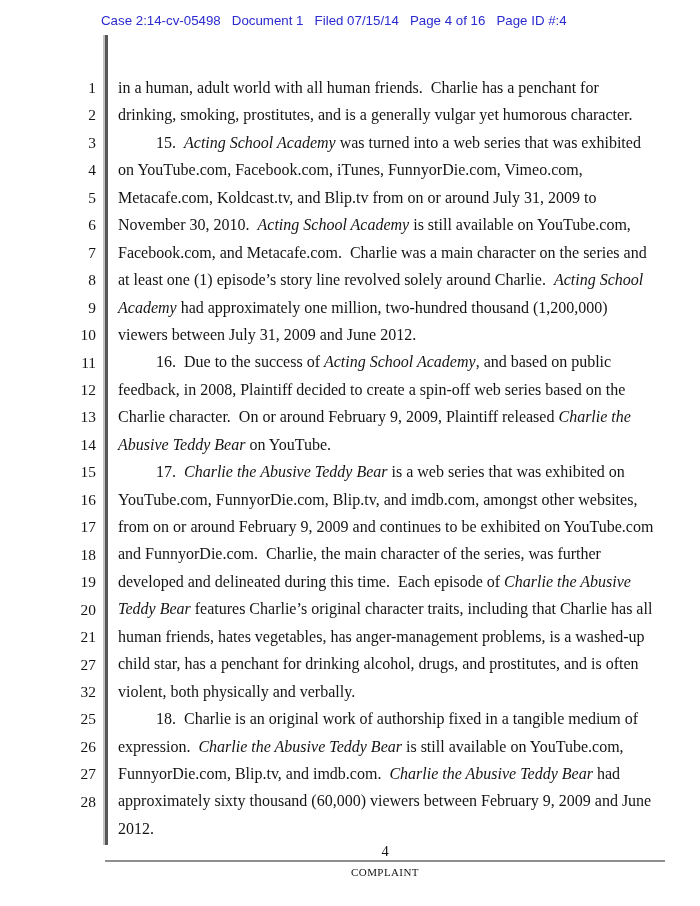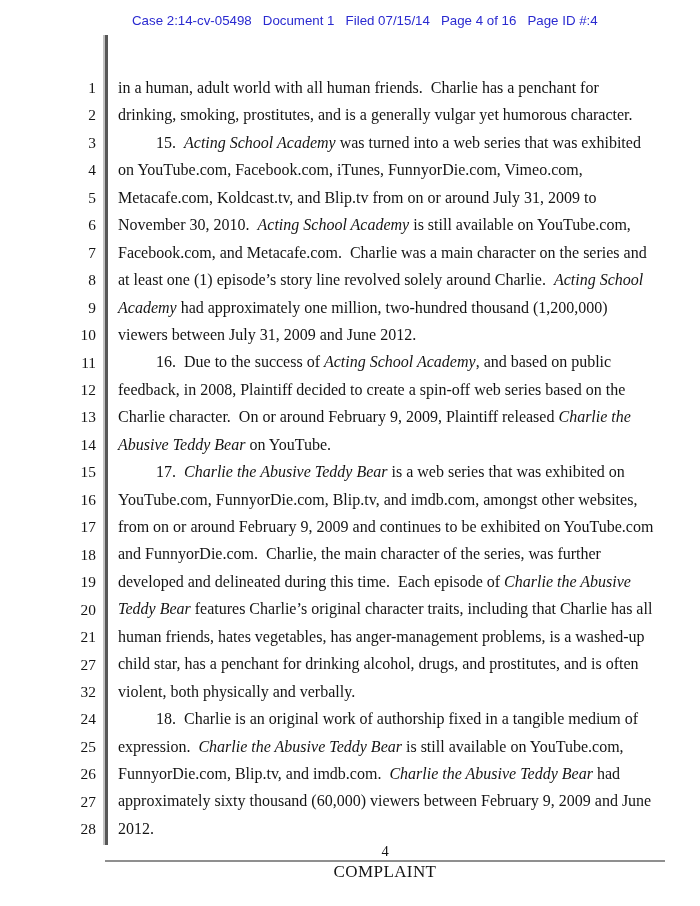--- a/index.html
+++ b/index.html
@@ -17,21 +17,20 @@
     color: #141414;
   }
   .stamp {
     position: absolute;
     left: 101px;
     top: 13px;
     font-family: "Liberation Sans", "DejaVu Sans", sans-serif;
     font-size: 13.3px;
     white-space: pre;
     color: #2a2ad0;
-    margin-left: 31px;
   }
   .vrule {
     position: absolute;
     left: 103px;
     top: 35px;
     width: 5px;
     height: 810px;
     background: linear-gradient(to right, #c2c2c2 0 2px, #575757 2px 5px);
   }
   .nums {
@@ -71,21 +70,21 @@
     width: 560px;
     height: 2px;
     background: #8f8f8f;
   }
   .ftitle {
     position: absolute;
     top: 863px;
     left: 105px;
     width: 560px;
     text-align: center;
-    font-size: 17px;
+    font-size: 11px;
     line-height: 18px;
     letter-spacing: 0.4px;
     font-family: Liberation Serif, serif;
   }
 </style>
 </head>
 <body>
 
 <div class="page">
   <div class="stamp" style="color: rgb(42, 42, 208);">Case 2:14-cv-05498   Document 1   Filed 07/15/14   Page 4 of 16   Page ID #:4</div>
@@ -107,21 +106,20 @@
       <div class="lnum">14</div>
       <div class="lnum">15</div>
       <div class="lnum">16</div>
       <div class="lnum">17</div>
       <div class="lnum">18</div>
       <div class="lnum">19</div>
       <div class="lnum">20</div>
       <div class="lnum">21</div>
       <div class="lnum">27</div>
       <div class="lnum">32</div>
-      <div class="lnum">24</div>
       <div class="lnum">25</div>
       <div class="lnum">26</div>
       <div class="lnum">27</div>
       <div class="lnum">28</div>
     </div>
   <div class="btext"><div class="bline"><span>in a human, adult world with all human friends.  Charlie has a penchant for</span></div><div class="bline"><span>drinking, smoking, prostitutes, and is a generally vulgar yet humorous character.</span></div><div class="bline indent"><span>15.  </span><span class="it">Acting School Academy</span><span> was turned into a web series that was exhibited</span></div><div class="bline"><span>on YouTube.com, Facebook.com, iTunes, FunnyorDie.com, Vimeo.com,</span></div><div class="bline"><span>Metacafe.com, Koldcast.tv, and Blip.tv from on or around July 31, 2009 to</span></div><div class="bline"><span>November 30, 2010.  </span><span class="it">Acting School Academy</span><span> is still available on YouTube.com,</span></div><div class="bline"><span>Facebook.com, and Metacafe.com.  Charlie was a main character on the series and</span></div><div class="bline"><span>at least one (1) episode’s story line revolved solely around Charlie.  </span><span class="it">Acting School</span></div><div class="bline"><span class="it">Academy</span><span> had approximately one million, two-hundred thousand (1,200,000)</span></div><div class="bline"><span>viewers between July 31, 2009 and June 2012.</span></div><div class="bline indent"><span>16.  Due to the success of </span><span class="it">Acting School Academy</span><span>, and based on public</span></div><div class="bline"><span>feedback, in 2008, Plaintiff decided to create a spin-off web series based on the</span></div><div class="bline"><span>Charlie character.  On or around February 9, 2009, Plaintiff released </span><span class="it">Charlie the</span></div><div class="bline"><span class="it">Abusive Teddy Bear</span><span> on YouTube.</span></div><div class="bline indent"><span>17.  </span><span class="it">Charlie the Abusive Teddy Bear</span><span> is a web series that was exhibited on</span></div><div class="bline"><span>YouTube.com, FunnyorDie.com, Blip.tv, and imdb.com, amongst other websites,</span></div><div class="bline"><span>from on or around February 9, 2009 and continues to be exhibited on YouTube.com</span></div><div class="bline"><span>and FunnyorDie.com.  Charlie, the main character of the series, was further</span></div><div class="bline"><span>developed and delineated during this time.  Each episode of </span><span class="it">Charlie the Abusive</span></div><div class="bline"><span class="it">Teddy Bear</span><span> features Charlie’s original character traits, including that Charlie has all</span></div><div class="bline"><span>human friends, hates vegetables, has anger-management problems, is a washed-up</span></div><div class="bline"><span>child star, has a penchant for drinking alcohol, drugs, and prostitutes, and is often</span></div><div class="bline"><span>violent, both physically and verbally.</span></div><div class="bline indent"><span>18.  Charlie is an original work of authorship fixed in a tangible medium of</span></div><div class="bline"><span>expression.  </span><span class="it">Charlie the Abusive Teddy Bear</span><span> is still available on YouTube.com,</span></div><div class="bline"><span>FunnyorDie.com, Blip.tv, and imdb.com.  </span><span class="it">Charlie the Abusive Teddy Bear</span><span> had</span></div><div class="bline"><span>approximately sixty thousand (60,000) viewers between February 9, 2009 and June</span></div><div class="bline"><span>2012.</span></div></div>
   <div class="pnum">4</div>
   <div class="frule" style="background: rgb(143, 143, 143);"></div>
   <div class="ftitle">COMPLAINT</div>
 </div>

